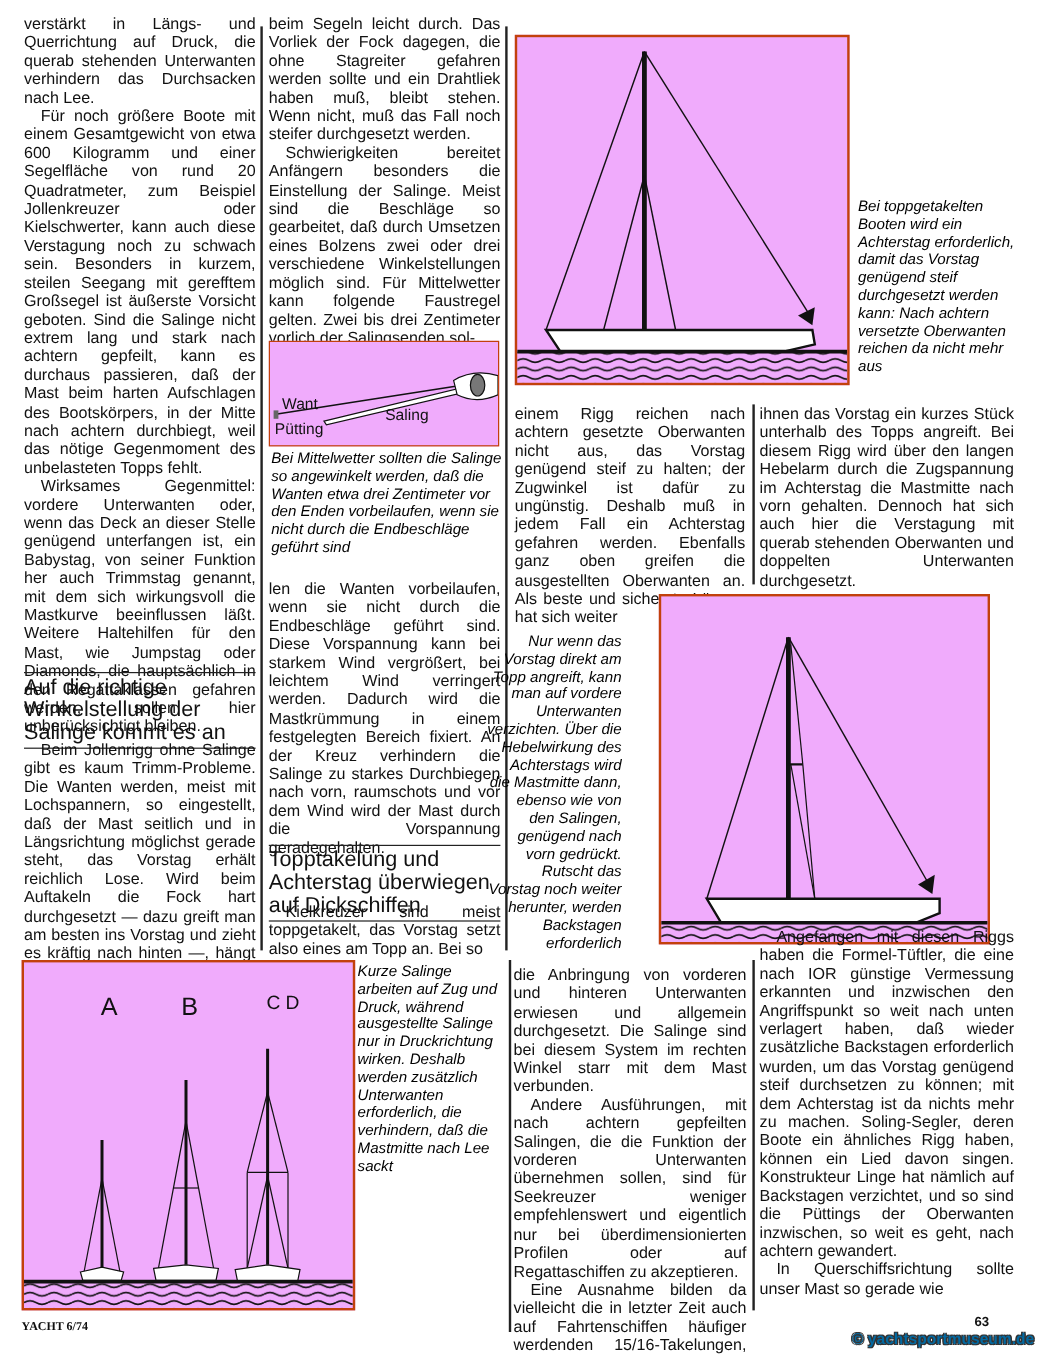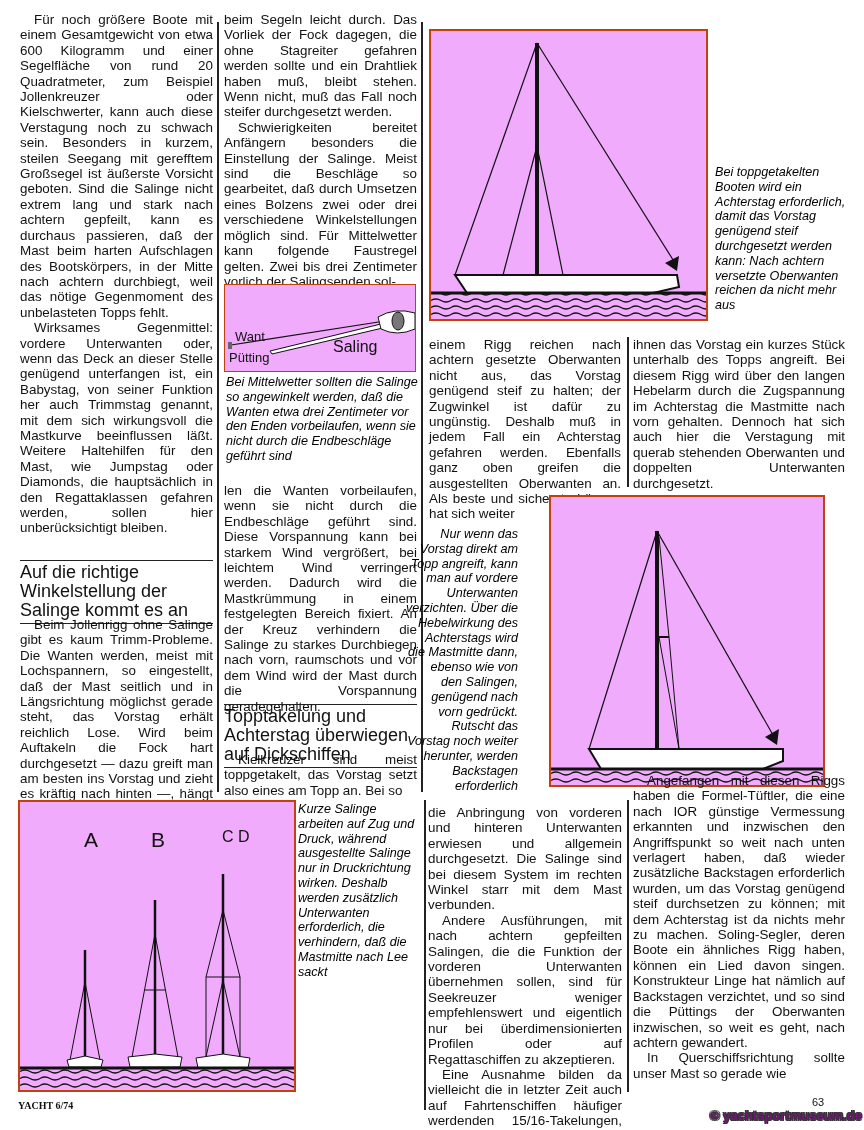--- a/index.html
+++ b/index.html
@@ -7,36 +7,37 @@
   .col { position:absolute; font-size:13.4px; line-height:15.4px; text-align:justify; hyphens:none; }
   .col p { margin:0; text-indent:0; }
   .col p.ind { text-indent:14px; }
   .col p + p { margin-top:0; }
   .rule-v { position:absolute; background:#222; width:1.5px; }
   .head { position:absolute; font-size:18px; line-height:19px; color:#111; border-top:1.5px solid #222; border-bottom:1.5px solid #222; padding:2px 0 3px 0; }
   .cap { position:absolute; font-style:italic; font-size:12.6px; line-height:14.8px; color:#000000; }
   .fig { position:absolute; border:2px solid #c2410c; background:#f0abfc; }
   .fig svg { position:absolute; left:0; top:0; }
   .footer { position:absolute; font-family:"Liberation Serif", serif; font-weight:bold; font-size:10px; }
-  .pagenum { position:absolute; font-weight:normal; font-size:11px; }
-  .credit { position:absolute; font-size:13px; color:#701a75; font-weight:bold; text-shadow: 0 0 1px #333, 1px 1px 0 #333, -1px -1px 0 #333, 1px -1px 0 #333, -1px 1px 0 #333; }
+  .pagenum { position:absolute; font-weight:bold; font-size:11px; }
+  .credit { position:absolute; font-size:13px; color:#0369a1; font-weight:bold; text-shadow: 0 0 1px #333, 1px 1px 0 #333, -1px -1px 0 #333, 1px -1px 0 #333, -1px 1px 0 #333; }
   .right { text-align:right; }
 </style>
 </head>
 <body>
 
 <svg width="0" height="0" style="position:absolute">
   <defs>
     <pattern id="waves" width="20" height="7" patternUnits="userSpaceOnUse">
       <path d="M0 3.5 Q5 0.5 10 3.5 T20 3.5" fill="none" stroke="#111" stroke-width="1.3"></path>
     </pattern>
   </defs>
 </svg>
 
 <div class="col" style="left:20px; top:12px; width:193px;">
+  <p>verstärkt in Längs- und Querrichtung auf Druck, die querab stehenden Unterwanten verhindern das Durchsacken nach Lee.</p>
   <p class="ind">Für noch größere Boote mit einem Gesamtgewicht von etwa 600 Kilogramm und einer Segelfläche von rund 20 Quadratmeter, zum Beispiel Jollenkreuzer oder Kielschwerter, kann auch diese Verstagung noch zu schwach sein. Besonders in kurzem, steilen Seegang mit gerefftem Großsegel ist äußerste Vorsicht geboten. Sind die Salinge nicht extrem lang und stark nach achtern gepfeilt, kann es durchaus passieren, daß der Mast beim harten Aufschlagen des Bootskörpers, in der Mitte nach achtern durchbiegt, weil das nötige Gegenmoment des unbelasteten Topps fehlt.</p>
   <p class="ind">Wirksames Gegenmittel: vordere Unterwanten oder, wenn das Deck an dieser Stelle genügend unterfangen ist, ein Babystag, von seiner Funktion her auch Trimmstag genannt, mit dem sich wirkungsvoll die Mastkurve beeinflussen läßt. Weitere Haltehilfen für den Mast, wie Jumpstag oder Diamonds, die hauptsächlich in den Regattaklassen gefahren werden, sollen hier unberücksichtigt bleiben.</p>
 </div>
 <div class="head" style="left:20px; top:560px; width:193px;">Auf die richtige Winkelstellung der Salinge kommt es an</div>
 <div class="col" style="left:20px; top:617px; width:193px;">
   <p class="ind">Beim Jollenrigg ohne Salinge gibt es kaum Trimm-Probleme. Die Wanten werden, meist mit Lochspannern, so eingestellt, daß der Mast seitlich und in Längsrichtung möglichst gerade steht, das Vorstag erhält reichlich Lose. Wird beim Auftakeln die Fock hart durchgesetzt — dazu greift man am besten ins Vorstag und zieht es kräftig nach hinten —, hängt das Vorstag</p>
 </div>
 <div class="rule-v" style="left:217px; top:22px; height:770px;"></div>
 
 <div class="col" style="left:224px; top:12px; width:193px;">
@@ -46,21 +47,21 @@
 
 <div class="fig" style="left:224px; top:284px; width:190px; height:86px; border-width:1.5px;">
   <svg width="190" height="86">
     <line x1="6" y1="60" x2="160" y2="36" stroke="#111" stroke-width="1.2"></line>
     <path d="M45 66 L160 38 L162 42 L47 69 Z" fill="#fff" stroke="#111" stroke-width="1"></path>
     <rect x="3" y="57" width="4" height="7" fill="#666"></rect>
     <path d="M153 32 Q170 22 190 28 L190 44 Q172 52 156 44 Z" fill="#fff" stroke="#111" stroke-width="1"></path>
     <ellipse cx="173" cy="36" rx="6" ry="9" fill="#777" stroke="#111"></ellipse>
   </svg>
   <span style="position:absolute; left:10px; top:44px; font-size:13px;">Want</span>
-  <span style="position:absolute; left:108px; top:53px; font-size:16px;">Saling</span>
+  <span style="position:absolute; left:96px; top:53px; font-size:13px;">Saling</span>
   <span style="position:absolute; left:4px; top:65px; font-size:13px;">Pütting</span>
 </div>
 <div class="cap" style="left:226px; top:375px; width:192px;">Bei Mittelwetter sollten die Salinge so angewinkelt werden, daß die Wanten etwa drei Zentimeter vor den Enden vorbeilaufen, wenn sie nicht durch die Endbeschläge geführt sind</div>
 
 <div class="col" style="left:224px; top:483px; width:193px;">
   <p>len die Wanten vorbeilaufen, wenn sie nicht durch die Endbeschläge geführt sind. Diese Vorspannung kann bei starkem Wind vergrößert, bei leichtem Wind verringert werden. Dadurch wird die Mastkrümmung in einem festgelegten Bereich fixiert. An der Kreuz verhindern die Salinge zu starkes Durchbiegen nach vorn, raumschots und vor dem Wind wird der Mast durch die Vorspannung geradegehalten.</p>
 </div>
 <div class="head" style="left:224px; top:704px; width:193px;">Topptakelung und Achterstag überwiegen auf Dickschiffen</div>
 <div class="col" style="left:224px; top:752px; width:193px;">
   <p class="ind">Kielkreuzer sind meist toppgetakelt, das Vorstag setzt also eines am Topp an. Bei so</p>

